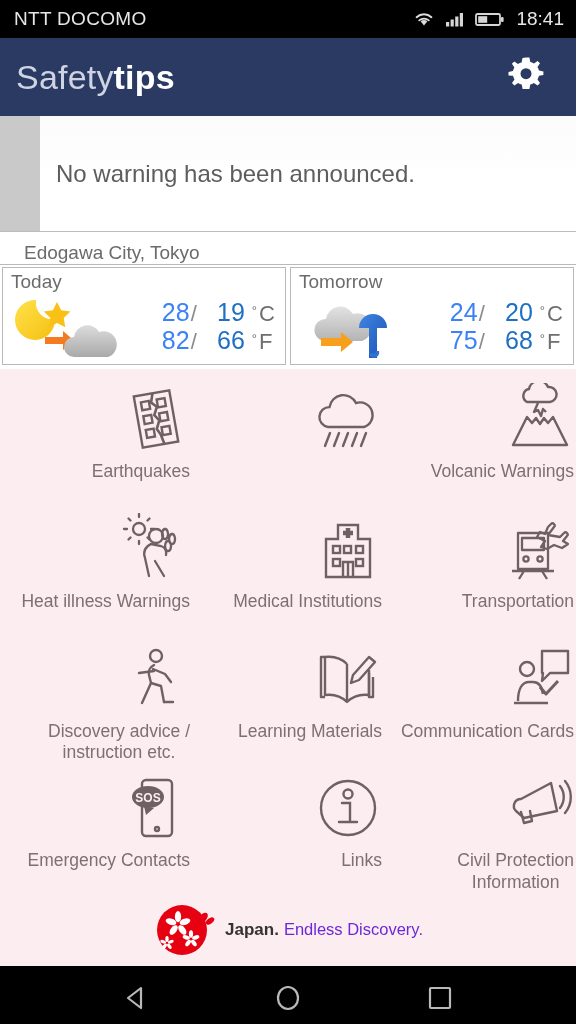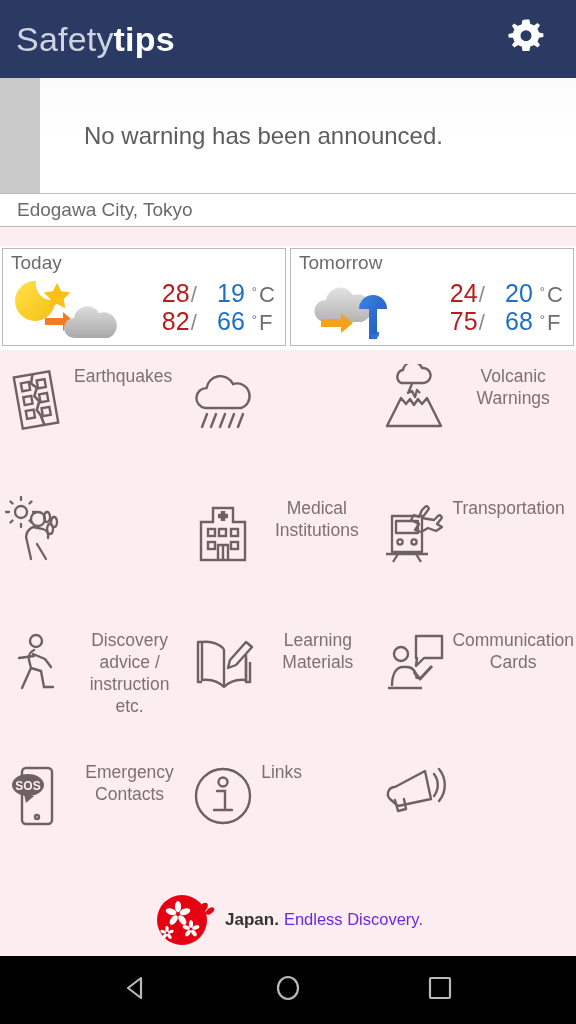--- a/index.html
+++ b/index.html
@@ -32,57 +32,57 @@
   .brand .bold { font-weight:700; color:#ffffff;margin-top:24px; }
 
   
   .warnwrap {
     flex:0 0 116px; background:#ffffff; display:flex;
     border-bottom:1px solid #bdbdbd; position:relative;
   }
   .warn-side { width:40px; background:#c9c9c9; flex:0 0 40px; }
   .warn-body {
     flex:1; background:linear-gradient(#fbfbfb,#ffffff 55%,#ffffff);
-    display:flex; align-items:center; padding-left:44px;text-align:right;
+    display:flex; align-items:center; padding-left:16px;text-align:right;
   }
   .warn-text { font-size:24px; color:#5d5d5d; }
 
   
   .locbar {
     flex:0 0 33px; background:#fff; border-bottom:1px solid #b9b9b9;
-    display:flex; align-items:center; padding-left:17px;
+    display:flex; align-items:flex-end; padding-left:24px;
   }
   .loc-text { font-size:19px; color:#6b6b6b; }
 
   
-  .weather { flex:0 0 104px; display:flex; background:#fff; padding:2px 2px 4px 2px; gap:4px;margin-top:19px; }
+  .weather { flex:0 0 104px; display:flex; background:#fff; padding:2px 2px 4px 2px; gap:4px; }
   .wcard {
     flex:1; border:1px solid #b9b9b9; background:#fff;
     position:relative; padding:4px 6px 0 8px; display:flex; flex-direction:column;
   }
   .wday { font-size:19px; color:#6b6b6b; line-height:1.05; }
   .wrow { flex:1; display:flex; align-items:center; }
   .wicon { width:112px; height:68px; position:relative; flex:0 0 112px; }
   .wtemps { flex:1; display:flex; flex-direction:column; justify-content:center; padding-bottom:3px; }
   .trow { display:flex; align-items:baseline; justify-content:flex-end; line-height:1.12; }
-  .t-hi { color:#b91c1c; font-size:25px; font-weight:400; }
+  .t-hi { color:#3b82f6; font-size:25px; font-weight:400; }
   .t-sep { color:#8a8a8a; font-size:22px; margin:0 2px 0 1px; }
   .t-lo { color:#1f70c4; font-size:25px; font-weight:400; width:46px; text-align:right; }
   .t-deg { color:#6e6e6e; font-size:13px; margin:0 2px 0 7px; position:relative; top:-6px;}
   .t-unit { color:#6e6e6e; font-size:22px; width:20px; text-align:left;}
 
   
   .grid {
     flex:1; background:#fcedf1; display:grid;
     grid-template-columns:repeat(3,1fr);
     grid-template-rows:repeat(4,1fr);
     padding-top:6px;
   }
   .tile {
-    display:flex; flex-direction:row; align-items:flex-start; justify-content:flex-start;
+    display:flex; flex-direction:column; align-items:flex-end; justify-content:flex-start;
     padding-top:6px;
   }
   .tile-ico { height:76px; display:flex; align-items:center; justify-content:center; }
   .tile-lbl {
     margin-top:4px; font-size:17.5px; color:#7c7072; text-align:center;
     line-height:1.25; padding:0 2px; white-space:pre-line;
   }
 
   
   .footer { flex:0 0 72px; background:#fcedf1; display:flex; align-items:center; justify-content:center; }
@@ -94,20 +94,42 @@
   
   .navbar {
     flex:0 0 68px; background:#000; display:flex; align-items:center; justify-content:center; gap:118px;
   }
 </style>
 </head>
 <body>
 
 <div class="phone">
 
+  <div class="statusbar">
+    <div class="carrier">NTT DOCOMO</div>
+    <div class="status-right">
+      <svg width="22" height="18" viewBox="0 0 22 18">
+        <path d="M11 15.5 L7.6 11.3 A5.4 5.4 0 0 1 14.4 11.3 Z" fill="#dcdcdc"></path>
+        <path d="M3.6 7.2 A11 11 0 0 1 18.4 7.2" stroke="#dcdcdc" stroke-width="2" fill="none" stroke-linecap="round"></path>
+        <path d="M6.2 10.4 A7.2 7.2 0 0 1 15.8 10.4" stroke="#dcdcdc" stroke-width="1.8" fill="none" stroke-linecap="round"></path>
+      </svg>
+      <svg width="22" height="18" viewBox="0 0 22 18">
+        <rect x="2" y="12" width="3.2" height="4.5" fill="#d6d6d6"></rect>
+        <rect x="6.6" y="9.5" width="3.2" height="7" fill="#d6d6d6"></rect>
+        <rect x="11.2" y="6.5" width="3.2" height="10" fill="#d6d6d6"></rect>
+        <rect x="15.8" y="3" width="3.2" height="13.5" fill="#d6d6d6"></rect>
+      </svg>
+      <svg width="30" height="18" viewBox="0 0 30 18">
+        <rect x="1" y="4" width="24" height="11" rx="1.4" fill="none" stroke="#d6d6d6" stroke-width="1.8"></rect>
+        <rect x="3.2" y="6.2" width="9" height="6.6" fill="#d6d6d6"></rect>
+        <rect x="26" y="7" width="2.6" height="5" rx="1" fill="#d6d6d6"></rect>
+      </svg>
+      <div class="clock">18:41</div>
+    </div>
+  </div>
 
   <div class="appbar">
     <div class="brand">
       <span class="light">Safety</span><span class="bold">tips</span>
     </div>
     <div style="padding:6px;">
       <svg width="48" height="48" viewBox="0 0 48 48">
         <path fill="#ffffff" d="M24 6.5 l3.4 0 0.9 4.4 a13.8 13.8 0 0 1 3.6 1.5 l3.7-2.5 2.4 2.4 -2.5 3.7 a13.8 13.8 0 0 1 1.5 3.6 l4.4 0.9 0 3.4 -4.4 0.9 a13.8 13.8 0 0 1 -1.5 3.6 l2.5 3.7 -2.4 2.4 -3.7-2.5 a13.8 13.8 0 0 1 -3.6 1.5 l-0.9 4.4 -3.4 0 -3.4 0 -0.9-4.4 a13.8 13.8 0 0 1 -3.6-1.5 l-3.7 2.5 -2.4-2.4 2.5-3.7 a13.8 13.8 0 0 1 -1.5-3.6 L6.5 24.4 l0-3.4 4.4-0.9 a13.8 13.8 0 0 1 1.5-3.6 L9.9 12.8 l2.4-2.4 3.7 2.5 a13.8 13.8 0 0 1 3.6-1.5 l0.9-4.4 z"></path>
         <circle cx="24" cy="22.7" r="5.5" fill="#2b3a63"></circle>
       </svg>
@@ -253,20 +275,21 @@
         <svg width="74" height="72" viewBox="0 0 74 72" fill="none" stroke="#6d6163" stroke-width="2.3" stroke-linecap="round">
           <circle cx="21" cy="16" r="6"></circle>
           <path d="M21 4 v-3 M21 28 v3 M9 16 h-3 M33 16 h3 M12.5 7.5 l-2-2 M29.5 24.5 l2 2 M29.5 7.5 l2-2 M12.5 24.5 l-2 2"></path>
           <circle cx="38" cy="23" r="7"></circle>
           <path d="M33 31 c-6 3 -8 8 -6 14 l4 18"></path>
           <path d="M33 31 l10 2 c4 1 6 5 5 9"></path>
           <path d="M37 48 l9 15"></path>
           <path d="M47 16 a3 5 0 1 0 0.1 0 M54 21 a3 5 0 1 0 0.1 0 M50 28 a3 5 0 1 0 0.1 0"></path>
         </svg>
       </div>
+      <div class="tile-lbl">Heat illness Warnings</div>
     </div>
 
     <div class="tile">
       <div class="tile-ico">
         <svg width="72" height="72" viewBox="0 0 72 72" fill="none" stroke="#6d6163" stroke-width="2.4">
           <path d="M26 12 h20 v14 h12 v38 h-44 v-38 h12 z"></path>
           <path d="M36 15 v10 M31 20 h10" stroke-width="4.5"></path>
           <rect x="21" y="33" width="7" height="7"></rect>
             <rect x="32" y="33" width="7" height="7"></rect>
             <rect x="44" y="33" width="7" height="7"></rect>
@@ -357,20 +380,22 @@
     </div>
 
     <div class="tile">
       <div class="tile-ico">
         <svg width="76" height="72" viewBox="0 0 76 72" fill="none" stroke="#6d6163" stroke-width="2.4" stroke-linejoin="round" stroke-linecap="round">
           <path d="M16 39 a7 7 0 0 1 5-12 l30-16 6 28 -33 7 z"></path>
           <path d="M21 40 l3 11 8-2 -2-10"></path>
           <path d="M60 14 a18 18 0 0 1 0 22 M65 9 a25 25 0 0 1 0 32"></path>
         </svg>
       </div>
+      <div class="tile-lbl">Civil Protection
+Information</div>
     </div>
 
   </div>
 
   <div class="footer">
     <div class="logo">
       <svg width="62" height="58" viewBox="0 0 62 58">
         <circle cx="29" cy="29" r="25" fill="#e60012"></circle>
         <g fill="#ffffff">
           <g transform="translate(25,23) scale(0.92)">

